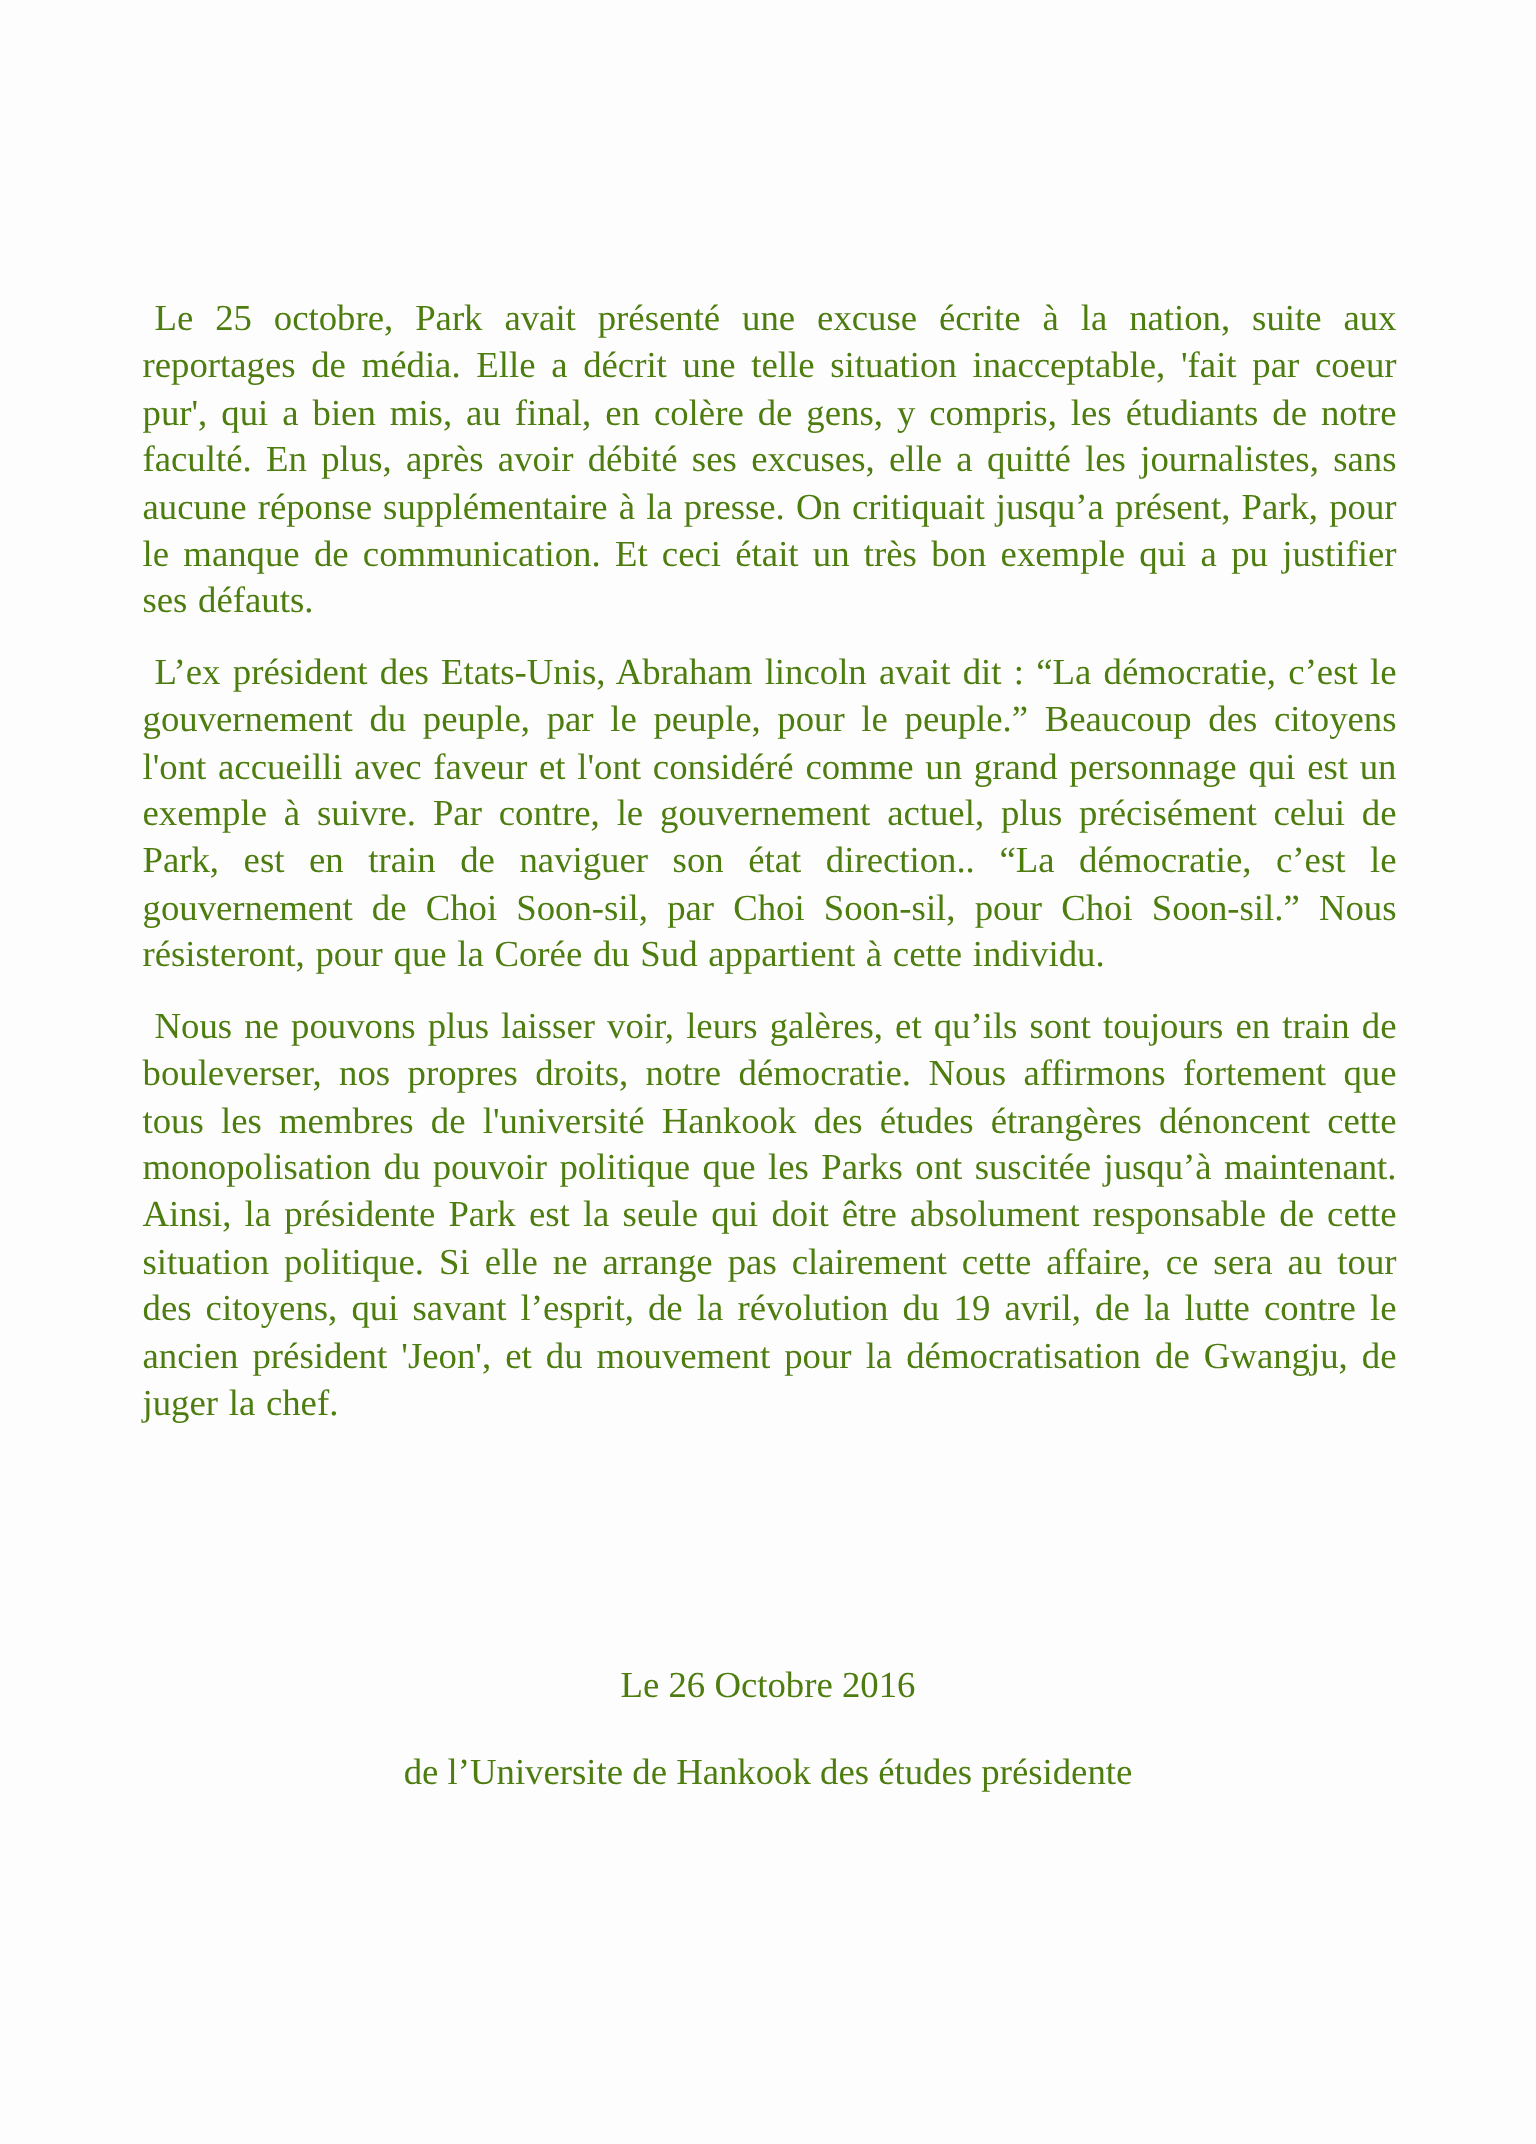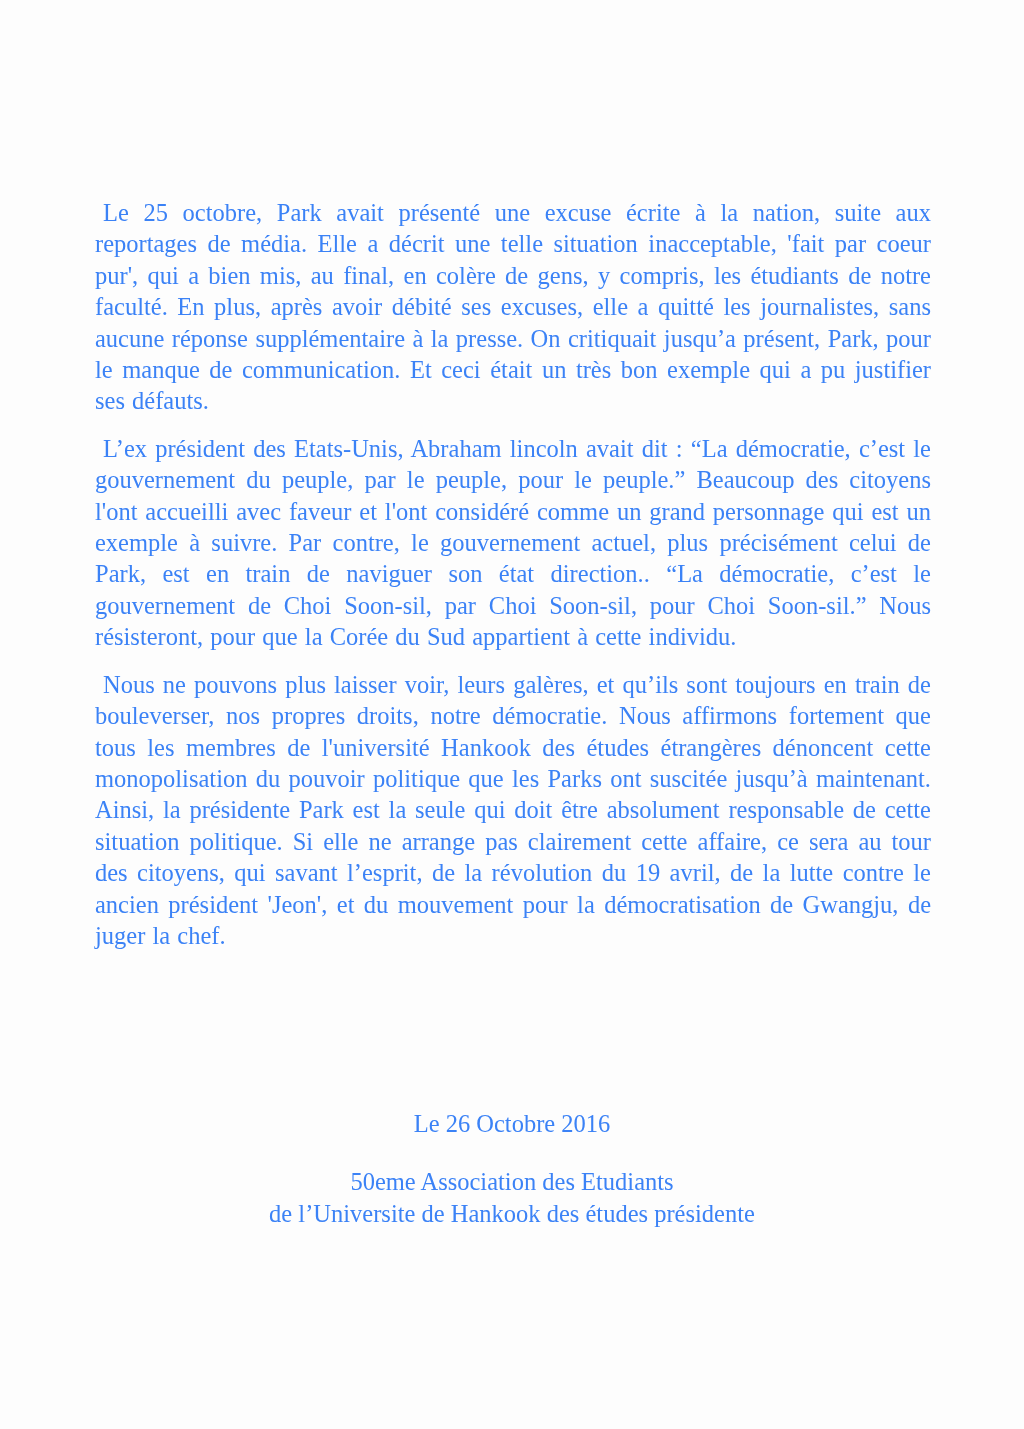--- a/index.html
+++ b/index.html
@@ -10,21 +10,21 @@
     width: 1024px;
     height: 1429px;
     background: #ffffff;
     overflow: hidden;
   }
   .page {
     position: relative;
     width: 1024px;
     height: 1429px;
     background: #fdfdfd;
-    color: #3b82f6;
+    color: #4d7c0f;
     font-family: "Liberation Serif", "DejaVu Serif", serif;
   }
   .body-text {
     position: absolute;
     left: 95px;
     top: 197px;
     width: 836px;
     font-size: 24.5px;
     line-height: 31.4px;
     text-align: justify;
@@ -57,17 +57,16 @@
 <div class="page">
 
   <div class="body-text">
     <p>Le 25 octobre, Park avait présenté une excuse écrite à la nation, suite aux reportages de média. Elle a décrit une telle situation inacceptable, 'fait par coeur pur', qui a bien mis, au final, en colère de gens, y compris, les étudiants de notre faculté. En plus, après avoir débité ses excuses, elle a quitté les journalistes, sans aucune réponse supplémentaire à la presse. On critiquait jusqu’a présent, Park, pour le manque de communication. Et ceci était un très bon exemple qui a pu justifier ses défauts.</p>
     <p>L’ex président des Etats-Unis, Abraham lincoln avait dit : “La démocratie, c’est le gouvernement du peuple, par le peuple, pour le peuple.” Beaucoup des citoyens l'ont accueilli avec faveur et l'ont considéré comme un grand personnage qui est un exemple à suivre. Par contre, le gouvernement actuel, plus précisément celui de Park, est en train de naviguer son état direction.. “La démocratie, c’est le gouvernement de Choi Soon-sil, par Choi Soon-sil, pour Choi Soon-sil.” Nous résisteront, pour que la Corée du Sud appartient à cette individu.</p>
     <p>Nous ne pouvons plus laisser voir, leurs galères, et qu’ils sont toujours en train de bouleverser, nos propres droits, notre démocratie. Nous affirmons fortement que tous les membres de l'université Hankook des études étrangères dénoncent cette monopolisation du pouvoir politique que les Parks ont suscitée jusqu’à maintenant. Ainsi, la présidente Park est la seule qui doit être absolument responsable de cette situation politique. Si elle ne arrange pas clairement cette affaire, ce sera au tour des citoyens, qui savant l’esprit, de la révolution du 19 avril, de la lutte contre le ancien président 'Jeon', et du mouvement pour la démocratisation de Gwangju, de juger la chef.</p>
   </div>
 
   <div class="closing">
     <p class="date-line">Le 26 Octobre 2016</p>
-    <p class="sig-line">50eme Association des Etudiants</p>
     <p class="sig-line">de l’Universite de Hankook des études présidente</p>
   </div>
 
 </div>
 
 </body></html>

